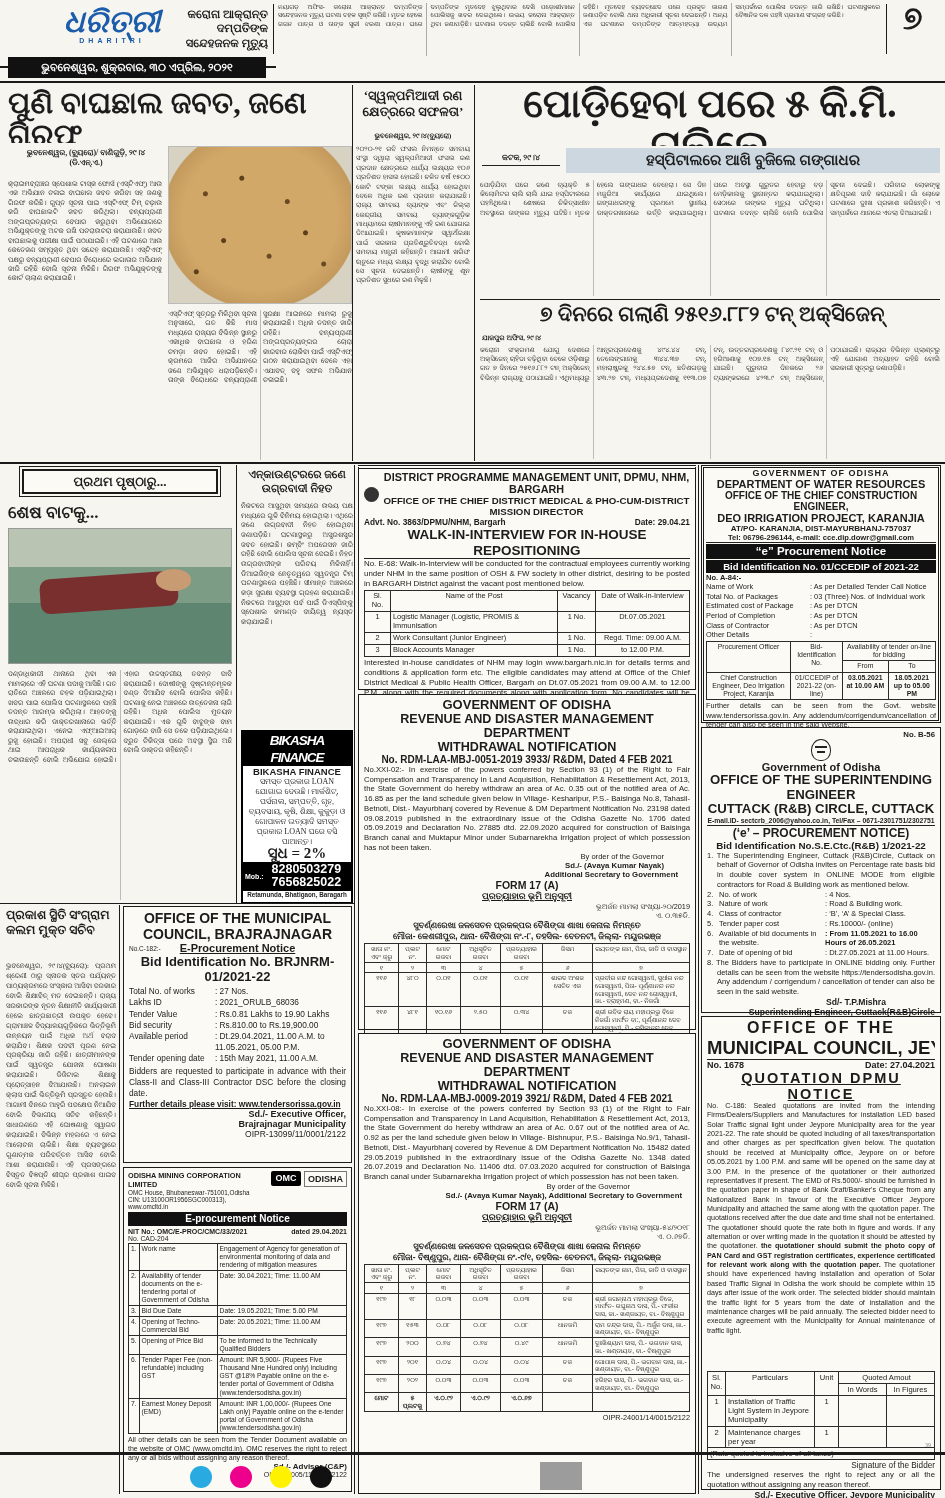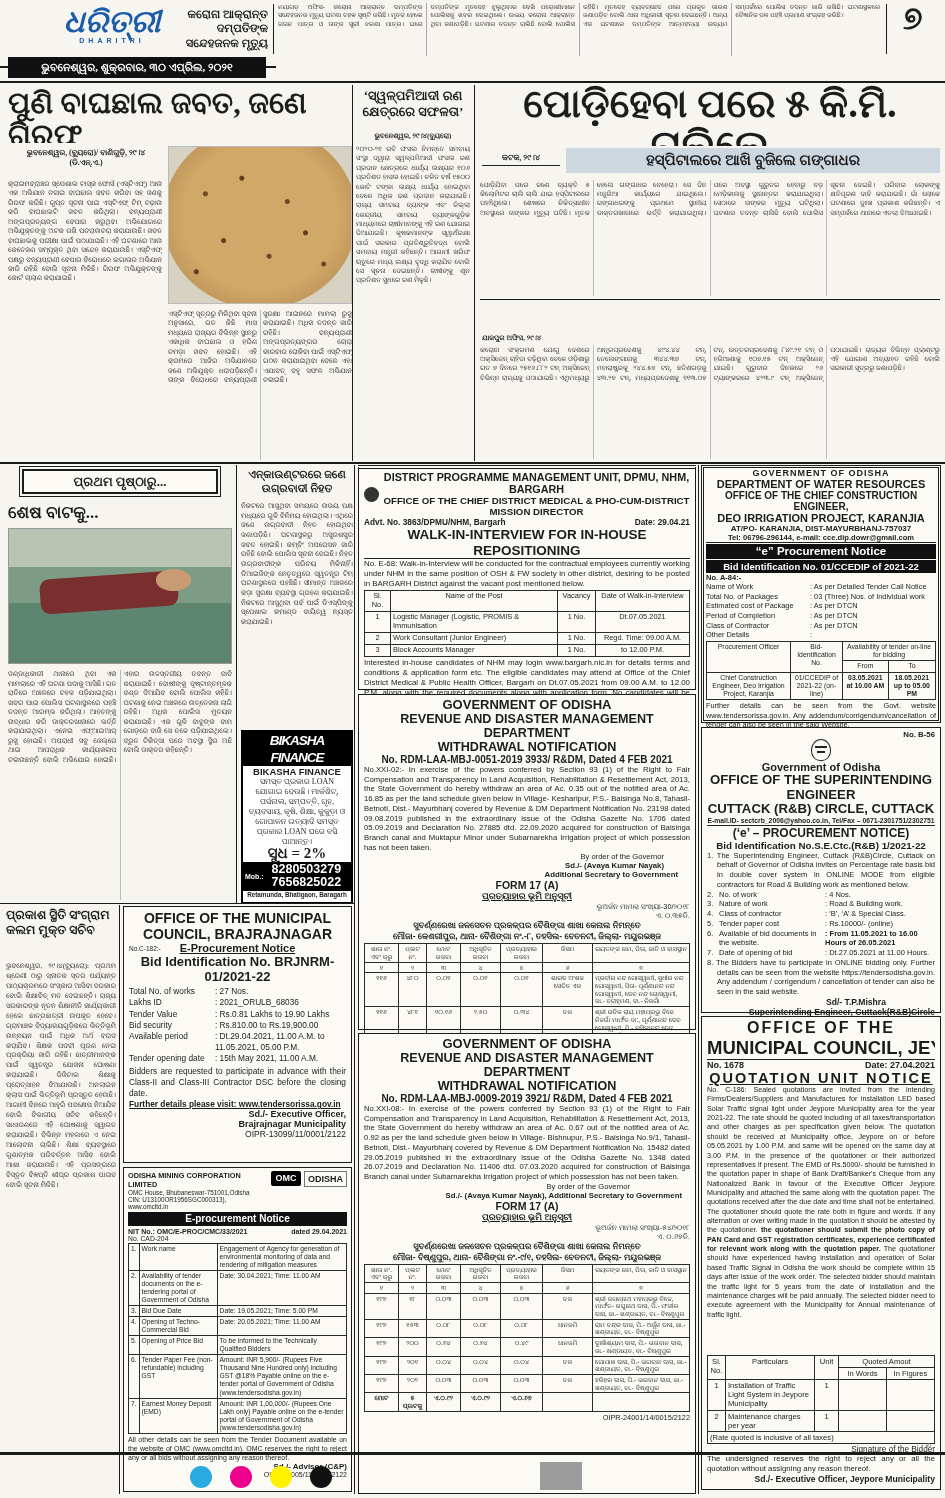--- a/index.html
+++ b/index.html
@@ -81,20 +81,21 @@
   <div class="abs b c" style="left:356px;top:132px;width:114px;font-size:7px">ଭୁବନେଶ୍ୱର, ୨୯।୪(ବ୍ୟୁରୋ)</div>
   <div class="abs j clip" style="left:356px;top:144px;width:114px;height:316px;font-size:6.8px;line-height:1.38">୨୦୨୦-୨୧ ରବି ଫସଲ ନିମନ୍ତେ ସମବାୟ ସଂସ୍ଥା ଦ୍ୱାରା ସ୍ୱଳ୍ପମିଆଦୀ ଫସଲ ରଣ ପ୍ରଦାନ କ୍ଷେତ୍ରରେ ଧାର୍ଯ୍ୟ ଲକ୍ଷ୍ୟର ୧୦୬ ପ୍ରତିଶତ ହାସଲ ହୋଇଛି। ଚଳିତ ବର୍ଷ ୧୫୦୦ କୋଟି ଟଙ୍କା ଲକ୍ଷ୍ୟ ଧାର୍ଯ୍ୟ ହୋଇଥିବା ବେଳେ ଅଧିକ ରଣ ପ୍ରଦାନ କରାଯାଇଛି। ରାଜ୍ୟ ସମବାୟ ବ୍ୟାଙ୍କ ଏବଂ ଜିଲ୍ଲା କେନ୍ଦ୍ରୀୟ ସମବାୟ ବ୍ୟାଙ୍କଗୁଡ଼ିକ ମାଧ୍ୟମରେ ଚାଷୀମାନଙ୍କୁ ଏହି ରଣ ଯୋଗାଇ ଦିଆଯାଇଛି। କୃଷକମାନଙ୍କ ସ୍ୱାର୍ଥରକ୍ଷା ପାଇଁ ସରକାର ପ୍ରତିଶ୍ରୁତିବଦ୍ଧ ବୋଲି ସମବାୟ ମନ୍ତ୍ରୀ କହିଛନ୍ତି। ଆଗାମୀ ଖରିଫ ଋତୁରେ ମଧ୍ୟ ଲକ୍ଷ୍ୟ ବୃଦ୍ଧି କରାଯିବ ବୋଲି ସେ ସୂଚନା ଦେଇଛନ୍ତି। ଚାଷୀଙ୍କୁ ଶୂନ ପ୍ରତିଶତ ସୁଧରେ ରଣ ମିଳୁଛି।</div>
   <div class="vr" style="left:474px;top:85px;width:1px;height:376px"></div>
 
   <div class="abs b c clip" style="left:480px;top:84px;width:460px;height:62px;font-size:39px;line-height:1.05">ପୋଡ଼ିହେବା ପରେ ୫ କି.ମି. ଚାଲିଲେ</div>
   <div class="abs b c" style="left:482px;top:153px;width:78px;font-size:8px;border-bottom:1px solid #222;padding-bottom:2px">କଟକ, ୨୯।୪</div>
   <div class="abs subhead" style="left:566px;top:148px;width:374px;height:25px;font-size:15px;line-height:25px">ହସ୍ପିଟାଲରେ ଆଖି ବୁଜିଲେ ଗଙ୍ଗାଧର</div>
   <div class="abs j clip" style="left:480px;top:180px;width:460px;height:116px;font-size:6.8px;line-height:1.36;column-count:4;column-gap:7px;column-rule:1px solid #bbb">ପୋଡ଼ିଯିବା ପରେ ଜଣେ ବ୍ୟକ୍ତି ୫ କିଲୋମିଟର ଚାଲି ଚାଲି ଯାଇ ହସ୍ପିଟାଲରେ ପହଞ୍ଚିଥିଲେ। ଶେଷରେ ଚିକିତ୍ସାଧୀନ ଅବସ୍ଥାରେ ତାଙ୍କର ମୃତ୍ୟୁ ଘଟିଛି। ମୃତକ ହେଲେ ଗଙ୍ଗାଧର ବେହେରା। ସେ ଦିନ ମଜୁରିଆ କାର୍ଯ୍ୟରେ ଯାଇଥିଲେ। ଗଙ୍ଗାଧରଙ୍କୁ ପ୍ରଥମେ ସ୍ଥାନୀୟ ଡାକ୍ତରଖାନାରେ ଭର୍ତ୍ତି କରାଯାଇଥିଲା। ପରେ ଅବସ୍ଥା ଗୁରୁତର ହେବାରୁ ବଡ଼ ମେଡ଼ିକାଲକୁ ସ୍ଥାନାନ୍ତର କରାଯାଇଥିଲା। ସେଠାରେ ତାଙ୍କର ମୃତ୍ୟୁ ଘଟିଥିଲା। ଘଟଣାର ତଦନ୍ତ ଚାଲିଛି ବୋଲି ପୋଲିସ ସୂଚନା ଦେଇଛି। ପରିବାର ଲୋକଙ୍କୁ କ୍ଷତିପୂରଣ ଦାବି କରାଯାଇଛି। ଗାଁ ଲୋକେ ଘଟଣାରେ ଦୁଃଖ ପ୍ରକାଶ କରିଛନ୍ତି। ଏ ସମ୍ପର୍କରେ ଥାନାରେ ଏତଲା ଦିଆଯାଇଛି।</div>
   <div class="hr" style="left:480px;top:299px;width:460px;height:1px"></div>
 
+  <div class="abs b c clip" style="left:484px;top:303px;width:456px;height:28px;font-size:21px;line-height:1.1">୭ ଦିନରେ ଗଲାଣି ୨୫୧୬.୮୮୨ ଟନ୍ ଅକ୍ସିଜେନ୍</div>
   <div class="abs b" style="left:482px;top:334px;width:110px;font-size:7px">ଯାଜପୁର ଅଫିସ, ୨୯।୪</div>
   <div class="abs j clip" style="left:480px;top:345px;width:460px;height:114px;font-size:6.8px;line-height:1.36;column-count:4;column-gap:7px;column-rule:1px solid #bbb">କରୋନା ସଂକ୍ରମଣ ଯୋଗୁ ଦେଶରେ ଅକ୍ସିଜେନ୍ ଚାହିଦା ବଢ଼ିଥିବା ବେଳେ ଓଡ଼ିଶାରୁ ଗତ ୭ ଦିନରେ ୨୫୧୬.୮୮୨ ଟନ୍ ଅକ୍ସିଜେନ୍ ବିଭିନ୍ନ ରାଜ୍ୟକୁ ପଠାଯାଇଛି। ଏଥିମଧ୍ୟରୁ ଆନ୍ଧ୍ରପ୍ରଦେଶକୁ ୪୯୪.୪୪ ଟନ୍, ତେଲେଙ୍ଗାନାକୁ ୩୪୪.୩୭ ଟନ୍, ମହାରାଷ୍ଟ୍ରକୁ ୨୪୪.୫୭ ଟନ୍, ଛତିଶଗଡ଼କୁ ୪୩.୨୭ ଟନ୍, ମଧ୍ୟପ୍ରଦେଶକୁ ୧୧୩.୦୭ ଟନ୍, ଉତ୍ତରପ୍ରଦେଶକୁ ୮୪୯.୨୧ ଟନ୍ ଓ ହରିଆଣାକୁ ୧୦୭.୧୫ ଟନ୍ ଅକ୍ସିଜେନ୍ ଯାଇଛି। ଗୁରୁବାର ଦିନକରେ ୨୬ ଟ୍ୟାଙ୍କରରେ ୪୨୩.୯ ଟନ୍ ଅକ୍ସିଜେନ୍ ପଠାଯାଇଛି। ରାଜ୍ୟର ବିଭିନ୍ନ ପ୍ଲାଣ୍ଟରୁ ଏହି ଯୋଗାଣ ଅବ୍ୟାହତ ରହିଛି ବୋଲି ସରକାରୀ ସୂତ୍ରରୁ ଜଣାପଡ଼ିଛି।</div>
   <div class="hr" style="left:0;top:462px;width:945px;height:1.6px"></div>
 
   <div class="abs c b" style="left:22px;top:469px;width:196px;height:25px;border:2px solid #1b1b1b;outline:1px solid #1b1b1b;outline-offset:2px;font-size:13px;line-height:22px;background:#fbfaf4">ପ୍ରଥମ ପୃଷ୍ଠାରୁ...</div>
   <div class="abs b" style="left:8px;top:503px;width:160px;font-size:17px">ଶେଷ ବାଟକୁ...</div>
   <div class="abs photo-patient" style="left:8px;top:528px;width:224px;height:136px"></div>
   <div class="abs j clip" style="left:8px;top:670px;width:224px;height:230px;font-size:7px;line-height:1.36;column-count:2;column-gap:7px;column-rule:1px solid #bbb">ଦଣ୍ଡାଧିକାରୀ ଥାନାରେ ଥିବା ଏକ ମାମଲାରେ ଏହି ଘଟଣା ପଦାକୁ ଆସିଛି। ଗତ ରାତିରେ ଅଞ୍ଚଳରେ ଚହଳ ପଡ଼ିଯାଇଥିଲା। ଖବର ପାଇ ପୋଲିସ ଘଟଣାସ୍ଥଳରେ ପହଞ୍ଚି ତଦନ୍ତ ଆରମ୍ଭ କରିଥିଲା। ଆହତଙ୍କୁ ଉଦ୍ଧାର କରି ଡାକ୍ତରଖାନାରେ ଭର୍ତ୍ତି କରାଯାଇଥିଲା। ଏନେଇ ଏଫ୍‌ଆଇଆର୍ ରୁଜୁ ହୋଇଛି। ଅପରାଧୀ ସବୁ ଜେଲ୍‌ରେ ଥାଇ ଆପରାଧିକ କାର୍ଯ୍ୟକଳାପ ଚଳାଉଛନ୍ତି ବୋଲି ଅଭିଯୋଗ ହୋଇଛି। ଏହାର ଉଚ୍ଚସ୍ତରୀୟ ତଦନ୍ତ ଦାବି କରାଯାଇଛି। ଦୋଷୀଙ୍କୁ ଦୃଷ୍ଟାନ୍ତମୂଳକ ଦଣ୍ଡ ଦିଆଯିବ ବୋଲି ପୋଲିସ କହିଛି। ଘଟଣାକୁ ନେଇ ଅଞ୍ଚଳରେ ଉତ୍ତେଜନା ଲାଗି ରହିଛି। ଅଧିକ ପୋଲିସ ମୁତୟନ କରାଯାଇଛି। ଏକ ଗୁଳି ବାବୁଙ୍କ ବାମ ଗୋଡ଼ରେ ବାଜି ସେ ତଳେ ପଡ଼ିଯାଇଥିଲେ। ଦ୍ରୁତ ଚିକିତ୍ସା ପରେ ଅବସ୍ଥା ସ୍ଥିର ଅଛି ବୋଲି ଡାକ୍ତର କହିଛନ୍ତି।</div>
   <div class="vr" style="left:236px;top:465px;width:1px;height:438px"></div>
 
@@ -277,21 +278,21 @@
     <div class="c b" style="font-size:13px">GOVERNMENT OF ODISHA</div>
     <div class="c b" style="font-size:12.6px">REVENUE AND DISASTER MANAGEMENT DEPARTMENT</div>
     <div class="c b" style="font-size:12.6px">WITHDRAWAL NOTIFICATION</div>
     <div class="c b" style="font-size:10px">No. RDM-LAA-MBJ-0051-2019 3933/ R&amp;DM, Dated 4 FEB 2021</div>
     <div class="j" style="font-size:7.7px;line-height:1.26">No.XXI-02:- In exercise of the powers conferred by Section 93 (1) of the Right to Fair Compensation and Transparency in Land Acquisition, Rehabilitation &amp; Resettlement Act, 2013, the State Government do hereby withdraw an area of Ac. 0.35 out of the notified area of Ac. 16.85 as per the land schedule given below in Village- Kesharipur, P.S.- Baisinga No.8, Tahasil- Betnoti, Dist.- Mayurbhanj covered by Revenue &amp; DM Department Notification No. 23198 dated 09.08.2019 published in the extraordinary issue of the Odisha Gazette No. 1706 dated 05.09.2019 and Declaration No. 27885 dtd. 22.09.2020 acquired for construction of Baisinga Branch canal and Muktapur Minor under Subarnarekha Irrigation project of which possession has not been taken.</div>
     <div class="r" style="font-size:7.6px;padding-right:26px">By order of the Governor</div>
     <div class="r b" style="font-size:7.8px;padding-right:26px">Sd./- (Avaya Kumar Nayak)</div>
     <div class="r b" style="font-size:7.8px;padding-right:12px">Additional Secretary to Government</div>
     <div class="c b" style="font-size:10.5px">FORM 17 (A)</div>
     <div class="c b" style="font-size:9px;text-decoration:underline">ପ୍ରତ୍ୟାହାର ଭୂମି ଅନୁସୂଚୀ</div>
-    <div class="r" style="font-size:7.3px">ଭୂଅର୍ଜନ ମାମଲା ସଂଖ୍ୟା-30/୨୦୧୮</div>
+    <div class="r" style="font-size:7.3px">ଭୂଅର୍ଜନ ମାମଲା ସଂଖ୍ୟା-୨୦/2019</div>
     <div class="r" style="font-size:7.3px">ଏ. ୦.୩୫ଡି.</div>
     <div class="c b" style="font-size:8.4px">ସୁବର୍ଣ୍ଣରେଖା ଜଳସେଚନ ପ୍ରକଳ୍ପର ବୈଶିଙ୍ଗା ଶାଖା କେନାଲ ନିମନ୍ତେ</div>
     <div class="c b" style="font-size:8.4px">ମୌଜା- କେଶରୀପୁର, ଥାନା- ବୈଶିଙ୍ଗା ନଂ.-୮, ତହସିଲ- ବେତନଟୀ, ଜିଲ୍ଲା- ମୟୂରଭଞ୍ଜ</div>
     <table style="font-size:6.4px;line-height:1.2;margin:1px 0">
       <tbody>
           <tr>
         <th class="c" style="width:34px">ଖାତା ନଂ. ଏବଂ କ୍ରୁ</th>
             <th class="c" style="width:28px">ପ୍ଲଟ ନଂ.</th>
             <th class="c" style="width:34px">ମୋଟ ରକବା</th>
             <th class="c" style="width:40px">ଅଧିସୂଚିତ ରକବା</th>
@@ -548,21 +549,21 @@
     <div class="r b" style="font-size:7.6px">OIPR-34012/11/0001/2122</div>
   </div>
 
   <div class="box sans" style="left:701px;top:1016px;width:240px;height:474px;padding:2px 5px">
     <div class="c b" style="font-size:16px;letter-spacing:2px">OFFICE OF THE</div>
     <div class="c b clip" style="font-size:18.5px;white-space:nowrap">MUNICIPAL COUNCIL, JEYPORE</div>
     <div class="b" style="font-size:9px;display:flex;justify-content:space-between;border-top:1px solid #222">
       <span>No. 1678</span>
       <span>Date: 27.04.2021</span>
     </div>
-    <div class="c b" style="font-size:14.5px;letter-spacing:2px;text-decoration:underline">QUOTATION UNIT NOTICE</div>
+    <div class="c b" style="font-size:14.5px;letter-spacing:2px;text-decoration:underline">QUOTATION DPMU NOTICE</div>
     <div class="j clip" style="font-size:7.15px;line-height:1.31;height:268px"><span>No. C-186: Sealed quotations are invited from the intending Firms/Dealers/Suppliers and Manufactures for installation LED based Solar Traffic signal light under Jeypore Municipality area for the year 2021-22. The rate should be quoted including of all taxes/transportation and other charges as per specification given below. The quotation should be received at Municipality office, Jeypore on or before 05.05.2021 by 1.00 P.M. and same will be opened on the same day at 3.00 P.M. in the presence of the quotationer or their authorized representatives if present. The EMD of Rs.5000/- should be furnished in the quotation paper in shape of Bank Draft/Banker's Cheque from any Nationalized Bank in favour of the Executive Officer Jeypore Municipality and attached the same along with the quotation paper. The quotations received after the due date and time shall not be entertained. The quotationer should quote the rate both in figure and words. If any alternation or over writing made in the quotation it should be attested by the quotationer. </span><span class="b">the quotationer should submit the photo copy of PAN Card and GST registration certificates, experience certificated for relevant work along with the quotation paper.</span><span> The quotationer should have experienced having installation and operation of Solar based Traffic Signal in Odisha the work should be complete within 15 days after issue of the work order. The selected bidder should maintain the traffic light for 5 years from the date of installation and the maintenance charges will be paid annually. The selected bidder need to execute agreement with the Municipality for Annual maintenance of traffic light.</span></div>
     <table style="font-size:7.6px;line-height:1.2;margin:1px 0">
       <tbody>
           <tr>
         <th class="c" rowspan="2" style="width:18px">Sl. No.</th>
         <th class="c" rowspan="2">Particulars</th>
         <th class="c" rowspan="2" style="width:24px">Unit</th>
         <th class="c" colspan="2">Quoted Amout</th>
       </tr>
       <tr>

